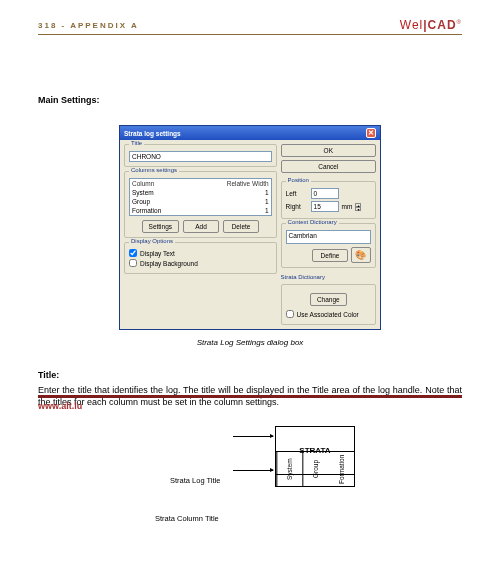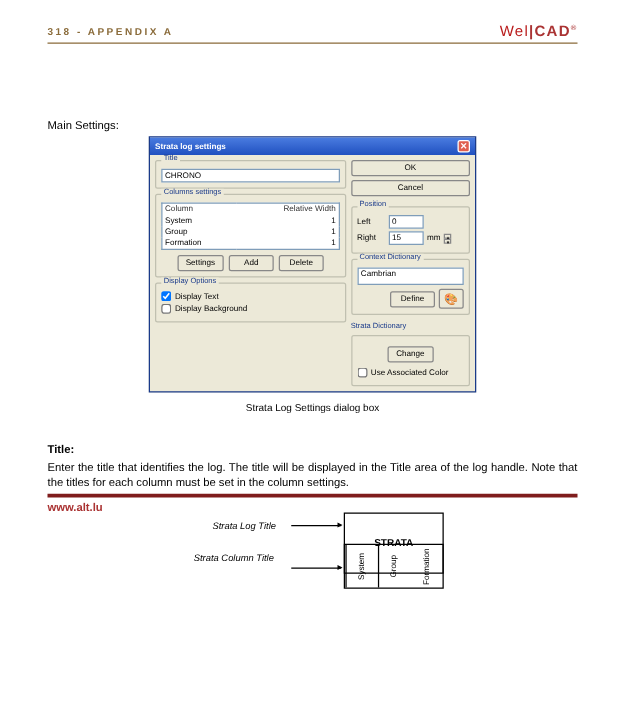--- a/index.html
+++ b/index.html
@@ -34,23 +34,23 @@
     font-size: 12px;
     color: #666;
     letter-spacing: 1px;
   }
   .header-right .well { color: #b91c1c; }
   .header-right .bar { color: #a33; font-weight: bold; }
   .header-right .cad { color: #a33; font-weight: bold; }
   .header-right .reg { font-size: 6px; color: #a33; vertical-align: super; }
 
   .section-title {
-    font-weight: normal;
+    font-weight: bold;
     font-size: 9px;
-    margin-bottom: 4px;
+    margin-bottom: 20px;
     color: #000;
   }
 
   
   .dialog-wrap {
     display: flex;
     justify-content: center;
     margin-bottom: 8px;
   }
   .dialog {
@@ -154,20 +154,21 @@
     border-radius: 2px;
     background: #ece9d8;
     display: flex; align-items: center; justify-content: center;
     font-size: 9px;
   }
   .right-btns { display: flex; flex-direction: column; gap: 3px; align-items: stretch; margin-bottom: 4px; }
   .right-btns .win-btn { width: 100%; }
 
   .caption {
     text-align: center;
+    font-style: italic;
     font-size: 8px;
     margin-bottom: 22px;
     color: #000;
   }
 
   .body-text {
     font-size: 9px;
     margin-bottom: 6px;
     text-align: justify;
     line-height: 1.35;
@@ -209,25 +210,25 @@
     display: flex;
     align-items: center;
     justify-content: center;
     writing-mode: vertical-rl;
     transform: rotate(180deg);
     font-size: 6.5px;
   }
   .cols-box div:last-child { border-right: none; }
   .d-label {
     position: absolute;
-    font-style: italic;
     font-size: 7.5px;
+    margin-top: 44px;
   }
   .d-label.l1 { left: 45px; top: 6px; }
-  .d-label.l2 { left: 30px; top: 32px; }
+  .d-label.l2 { left: 30px; top: 44px; }
   .d-arrow {
     position: absolute;
     height: 1px;
     background: #000;
   }
   .d-arrow::after {
     content: "";
     position: absolute;
     right: -1px; top: -2px;
     border-left: 4px solid #000;

